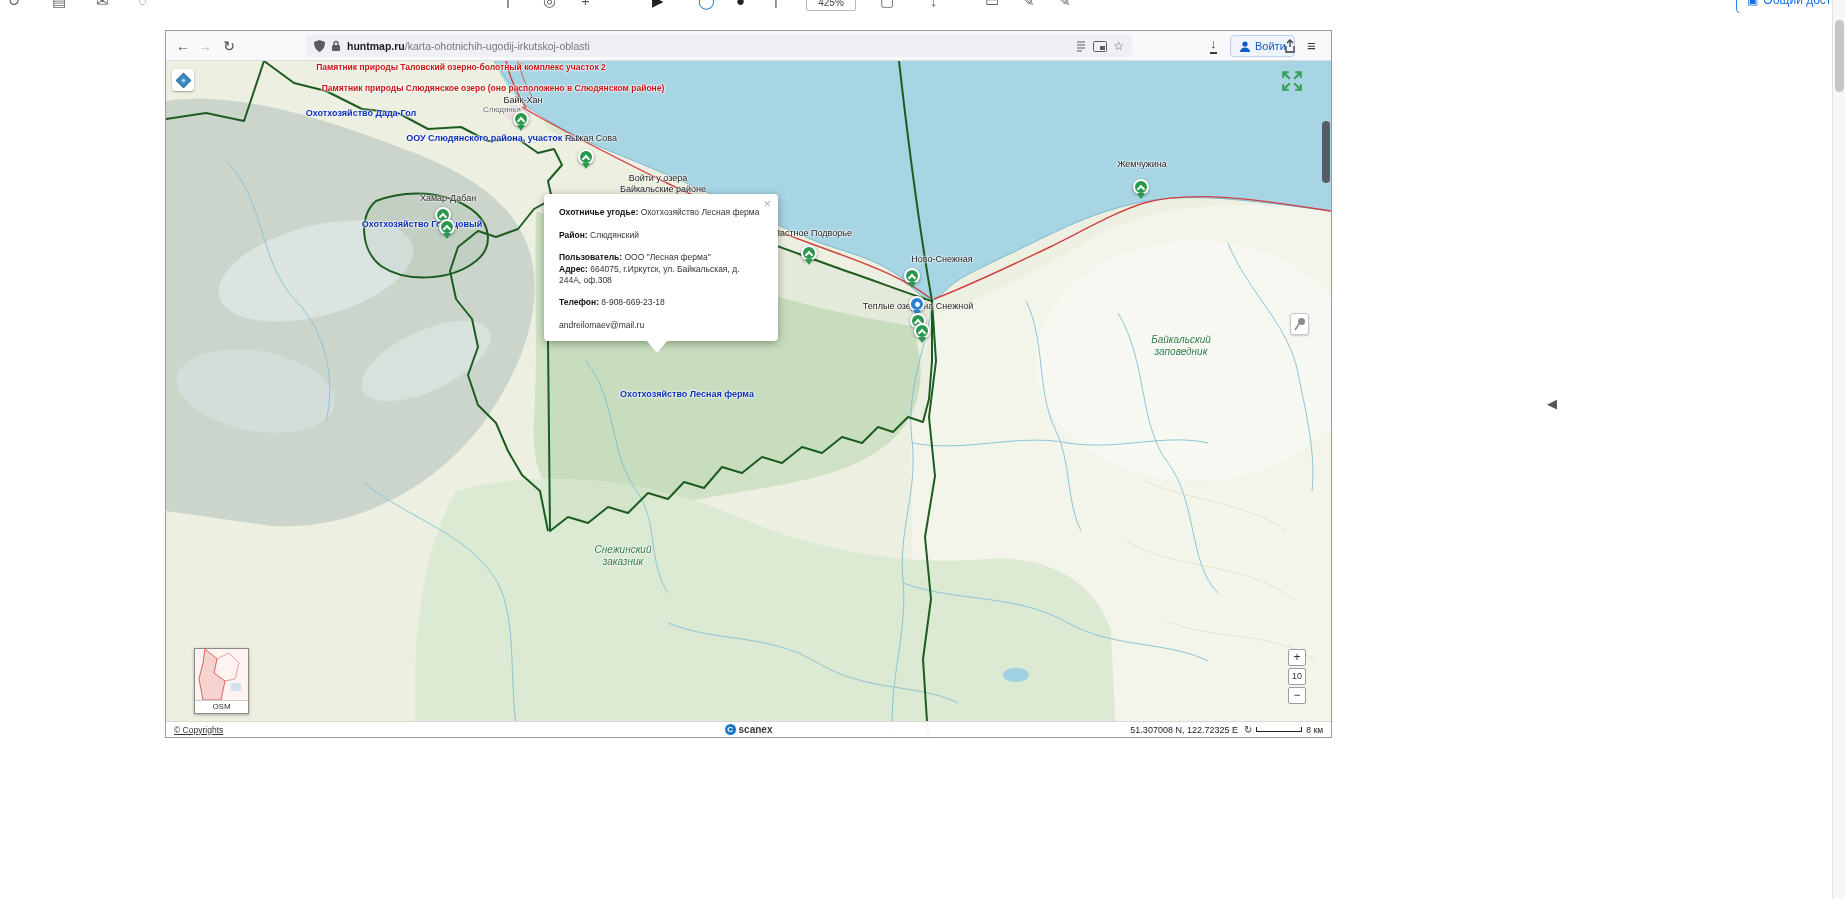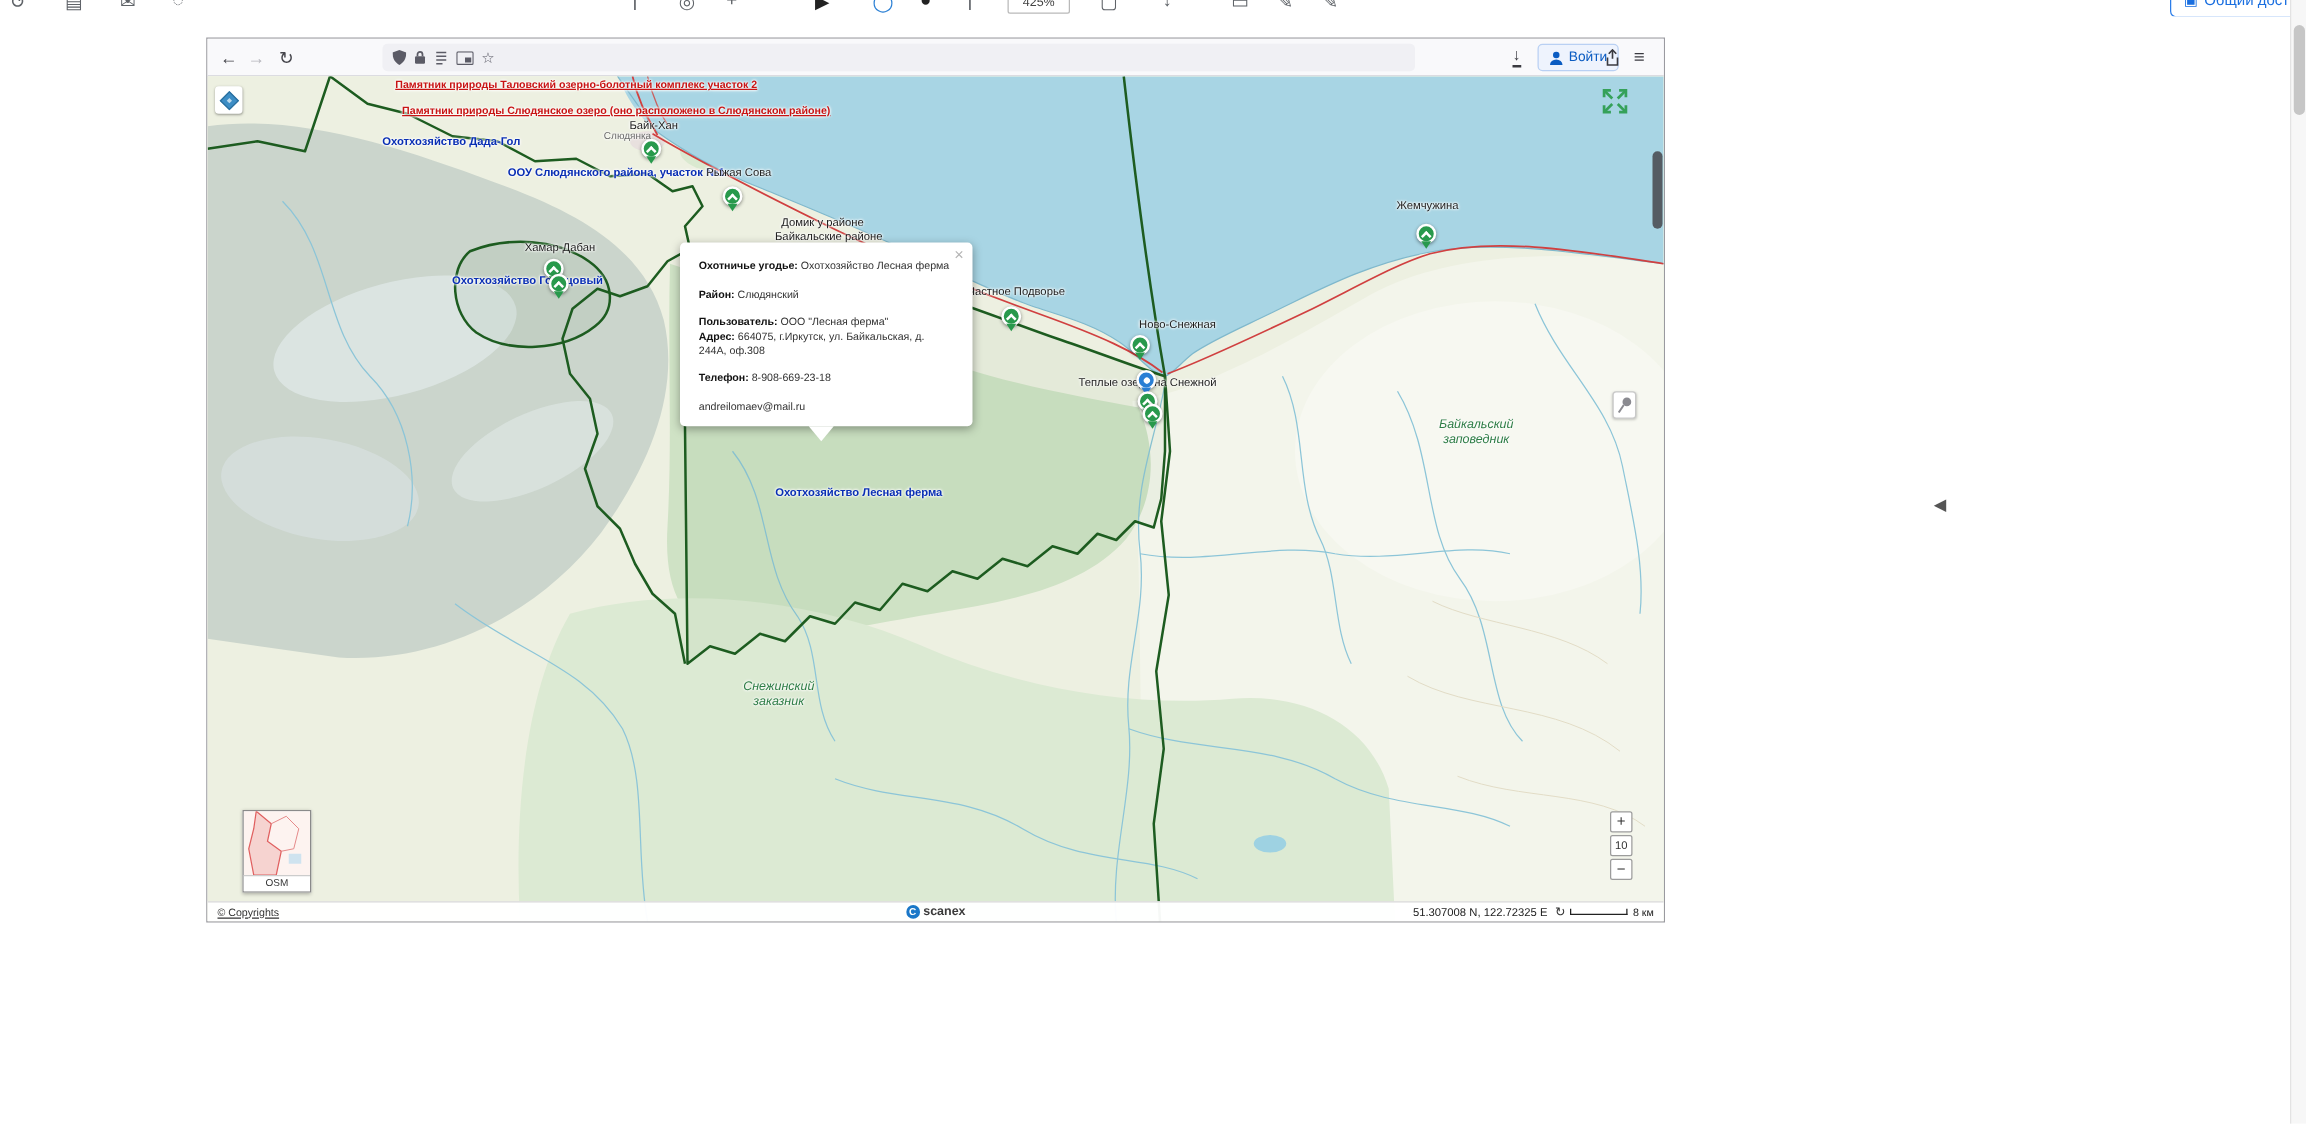--- a/index.html
+++ b/index.html
@@ -35,21 +35,21 @@
   #shareicon2 { position:absolute; left:1118px; top:8px; cursor:pointer; }
   #menubtn { position:absolute; left:1141px; top:0; font-size:15px; color:#3a3a40; line-height:30px; cursor:pointer; }
 
   
   #map { position:absolute; left:0; top:30px; width:1165px; height:676px; overflow:hidden; background:#edf0e1; }
   #mapsvg { position:absolute; left:0; top:0; z-index:1; }
 
   #map-labels { position:absolute; inset:0; z-index:3; pointer-events:none; }
   .maplabel { position:absolute; transform:translate(-50%,-50%); white-space:nowrap; font-size:9px;
               text-shadow:0 0 2px #fff, 0 0 2px #fff, 0 0 3px #fff; }
-  .lbl-red  { color:#c81414; font-weight:bold; font-size:8.5px;text-decoration:underline; }
+  .lbl-red  { color:#c81414; font-weight:bold; font-size:8.5px; }
   .lbl-blue { color:#0a2fb4; font-weight:bold; }
   .lbl-dark { color:#1c1c1c; }
   .lbl-gray { color:#6a6a6a; font-size:8px; }
   .lbl-green{ color:#2e7d46; font-style:italic; font-size:10px; white-space:pre-line; text-align:center; line-height:1.2; }
 
   #map-markers { position:absolute; inset:0; z-index:5; }
   .marker { position:absolute; width:16px; height:16px; background:#28994c; border:2px solid #fff; border-radius:50%;
             transform:translate(-50%,-100%); box-shadow:0 1px 3px rgba(0,0,0,.45); cursor:pointer; }
   .marker::before { content:""; position:absolute; left:50%; top:96%; margin-left:-4px; border:4px solid transparent; border-top:6px solid #28994c; }
   .marker .chev { position:absolute; left:3px; top:5px; width:6px; height:6px; border-top:2px solid #fff; border-left:2px solid #fff; transform:rotate(45deg); }
@@ -148,20 +148,21 @@
           <svg width="11" height="12" viewBox="0 0 11 12">
               <path d="M5.5 0 L11 2 C11 7 9 10 5.5 12 C2 10 0 7 0 2 Z" fill="#5b5b66"></path>
             </svg>
         </span>
         <span class="baricon">
           <svg width="10" height="12" viewBox="0 0 10 12">
               <rect x="1" y="5" width="8" height="6" rx="1" fill="#5b5b66"></rect>
               <path d="M3 5 V3.5 a2 2 0 0 1 4 0 V5" stroke="#5b5b66" stroke-width="1.4" fill="none"></path>
             </svg>
         </span>
+        <span id="urltext"><b>huntmap.ru</b><span class="path">/karta-ohotnichih-ugodij-irkutskoj-oblasti</span></span>
         <span class="baricon">
           <svg width="12" height="12" viewBox="0 0 12 12">
               <path d="M2 2 h8 M2 5 h8 M2 8 h8 M2 11 h5" stroke="#5b5b66" stroke-width="1.2" fill="none"></path>
             </svg>
         </span>
         <span class="baricon">
           <svg width="14" height="11" viewBox="0 0 14 11">
               <rect x="0.5" y="0.5" width="13" height="10" rx="1" stroke="#5b5b66" fill="none"></rect>
               <rect x="7" y="5" width="5" height="4" fill="#5b5b66"></rect>
             </svg>
@@ -246,21 +247,21 @@
       </svg>
 
       <div id="map-labels">
           <span class="maplabel lbl-red" style="left: 295px; top: 6px;">Памятник природы Таловский озерно-болотный комплекс участок 2</span>
           <span class="maplabel lbl-red" style="left: 327px; top: 27px;">Памятник природы Слюдянское озеро (оно расположено в Слюдянском районе)</span>
           <span class="maplabel lbl-blue" style="left: 195px; top: 52px;">Охотхозяйство Дада-Гол</span>
           <span class="maplabel lbl-dark" style="left: 357px; top: 39px;">Байк-Хан</span>
           <span class="maplabel lbl-gray" style="left: 336px; top: 48px;">Слюдянка</span>
           <span class="maplabel lbl-blue" style="left: 327px; top: 77px;">ООУ Слюдянского района, участок №1</span>
           <span class="maplabel lbl-dark" style="left: 425px; top: 77px;">Рыжая Сова</span>
-          <span class="maplabel lbl-dark" style="left: 492px; top: 117px;">Домик у районе</span>
+          <span class="maplabel lbl-dark" style="left: 492px; top: 117px;">Войти у озера</span>
           <span class="maplabel lbl-dark" style="left: 497px; top: 128px;">Байкальские районе</span>
           <span class="maplabel lbl-dark" style="left: 282px; top: 137px;">Хамар-Дабан</span>
           <span class="maplabel lbl-blue" style="left: 256px; top: 163px;">Охотхозяйство Гольцовый</span>
           <span class="maplabel lbl-dark" style="left: 647px; top: 172px;">Частное Подворье</span>
           <span class="maplabel lbl-dark" style="left: 747px; top: 198px; margin-left: 29px;">Ново-Снежная</span>
           <span class="maplabel lbl-dark" style="left: 752px; top: 245px;">Теплые озера на Снежной</span>
           <span class="maplabel lbl-dark" style="left: 976px; top: 103px;">Жемчужина</span>
           <span class="maplabel lbl-green" style="left: 1015px; top: 285px;">Байкальский
 заповедник</span>
           <span class="maplabel lbl-green" style="left: 457px; top: 495px;">Снежинский

